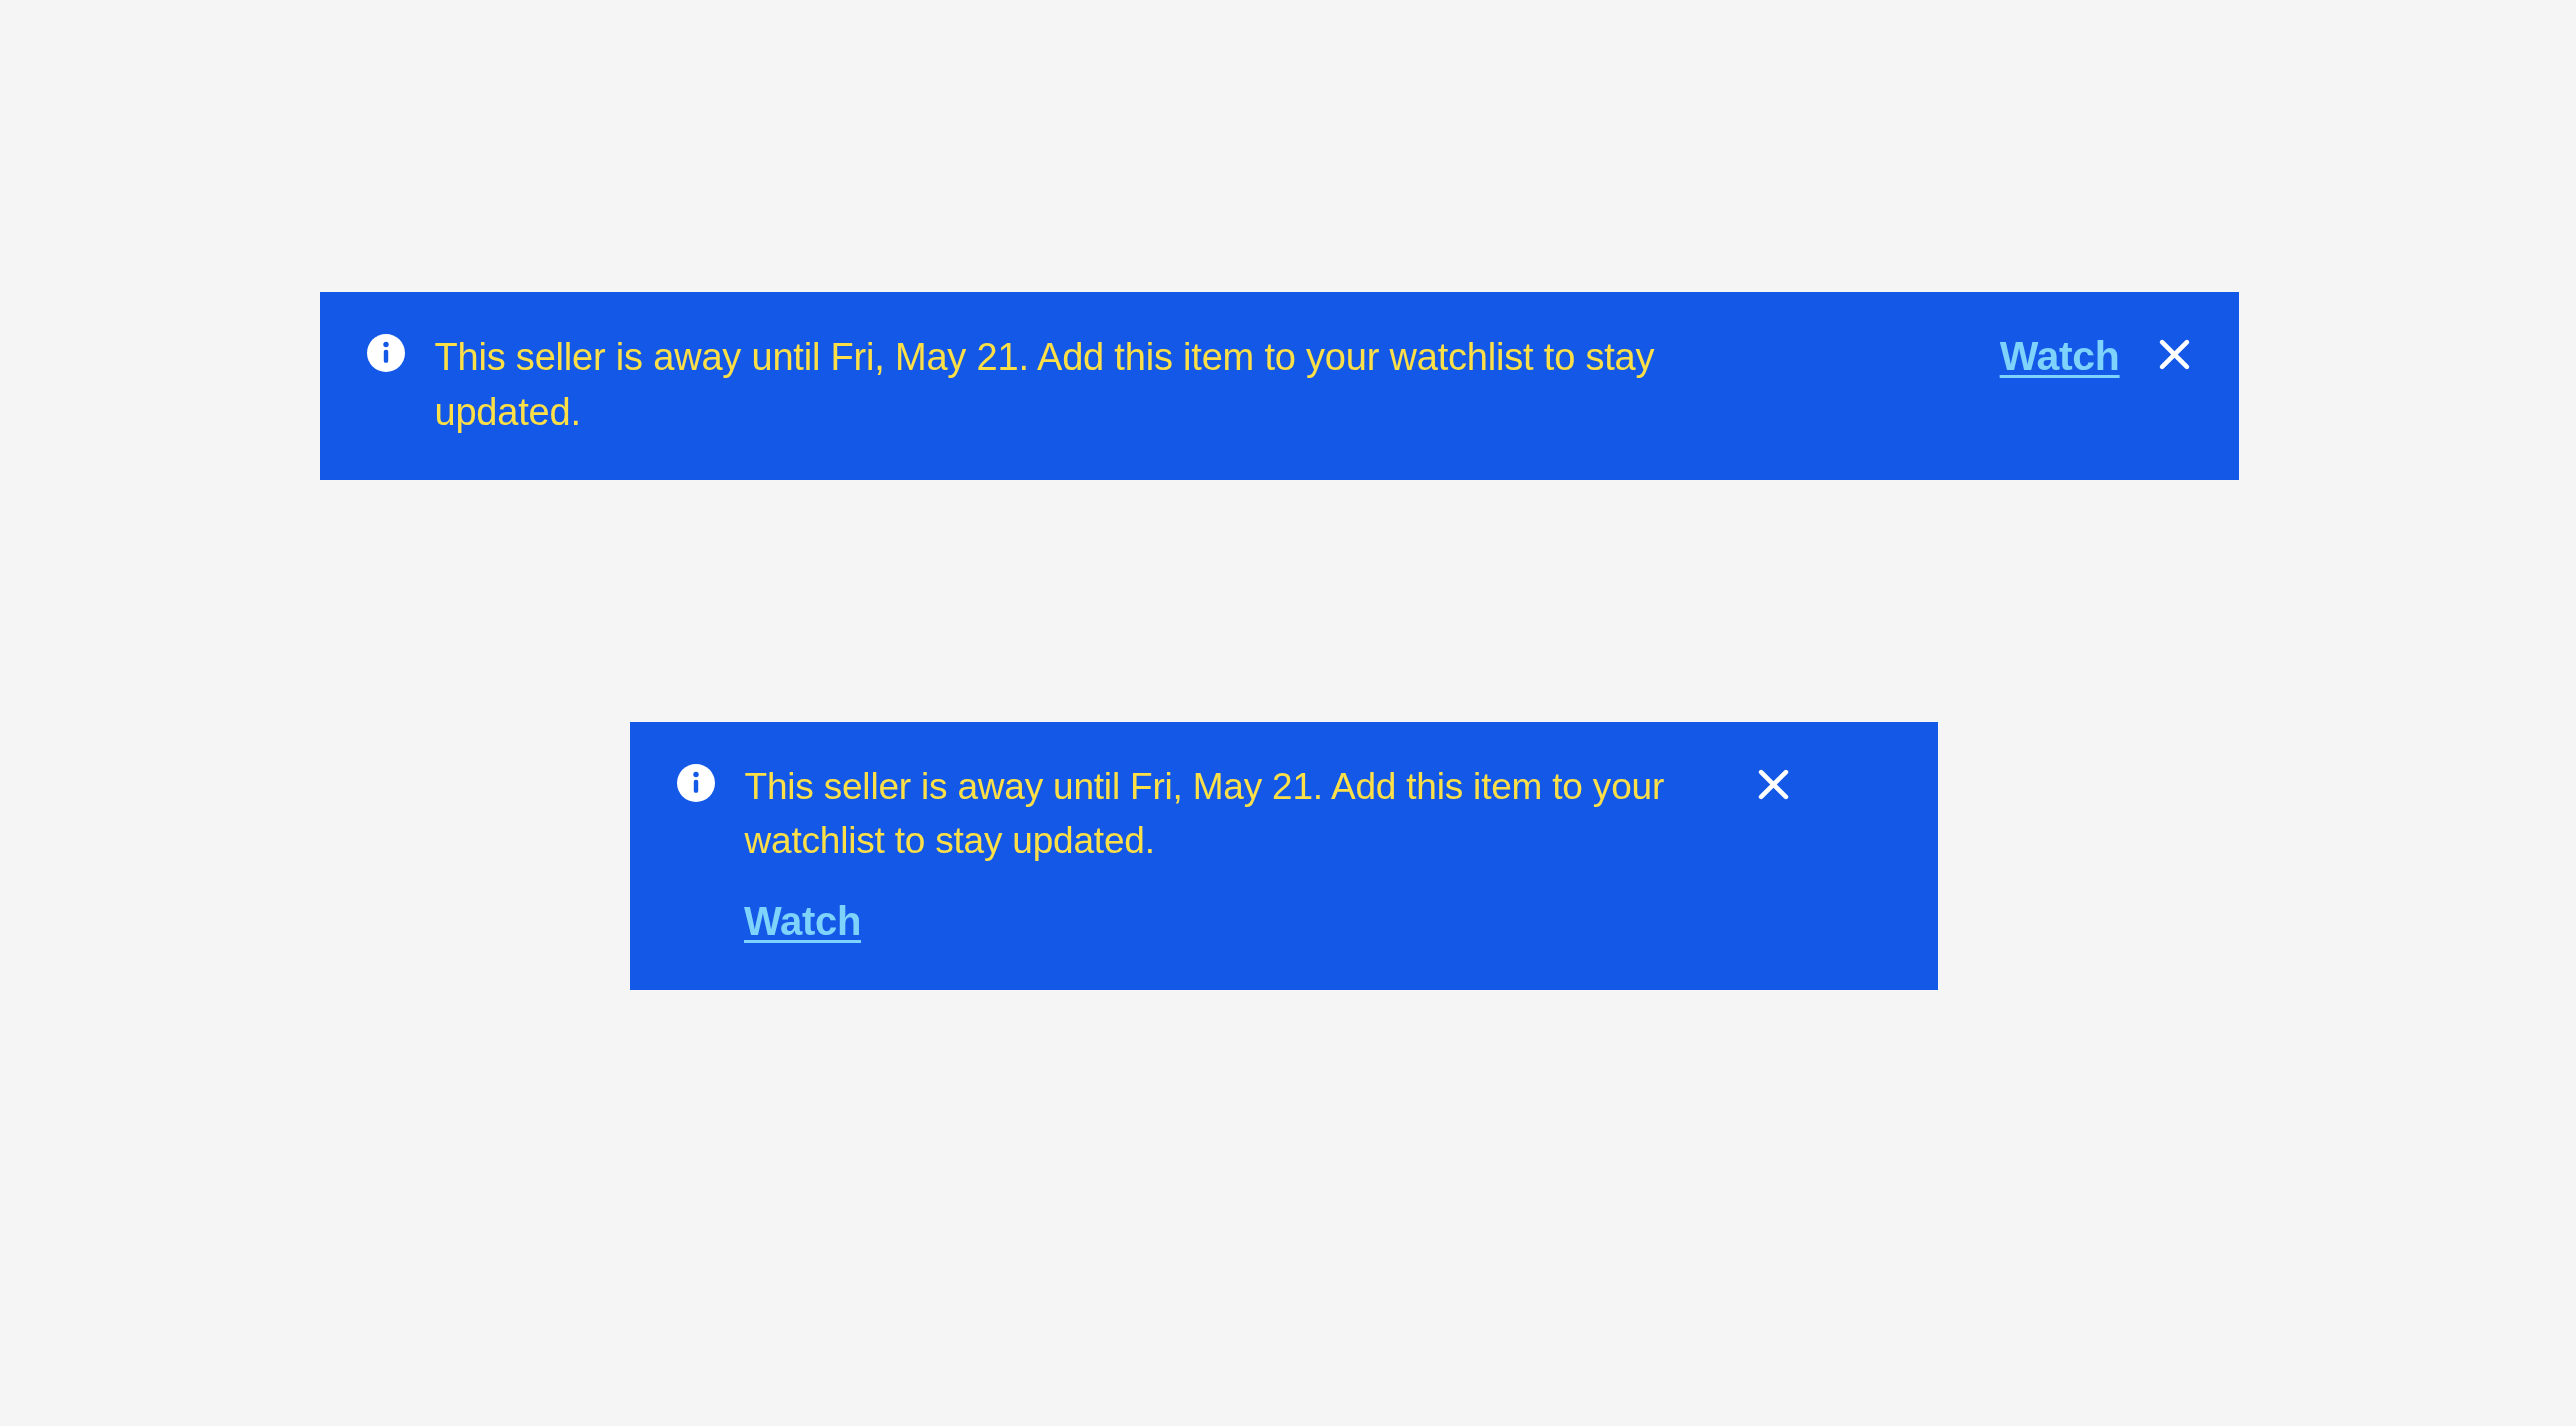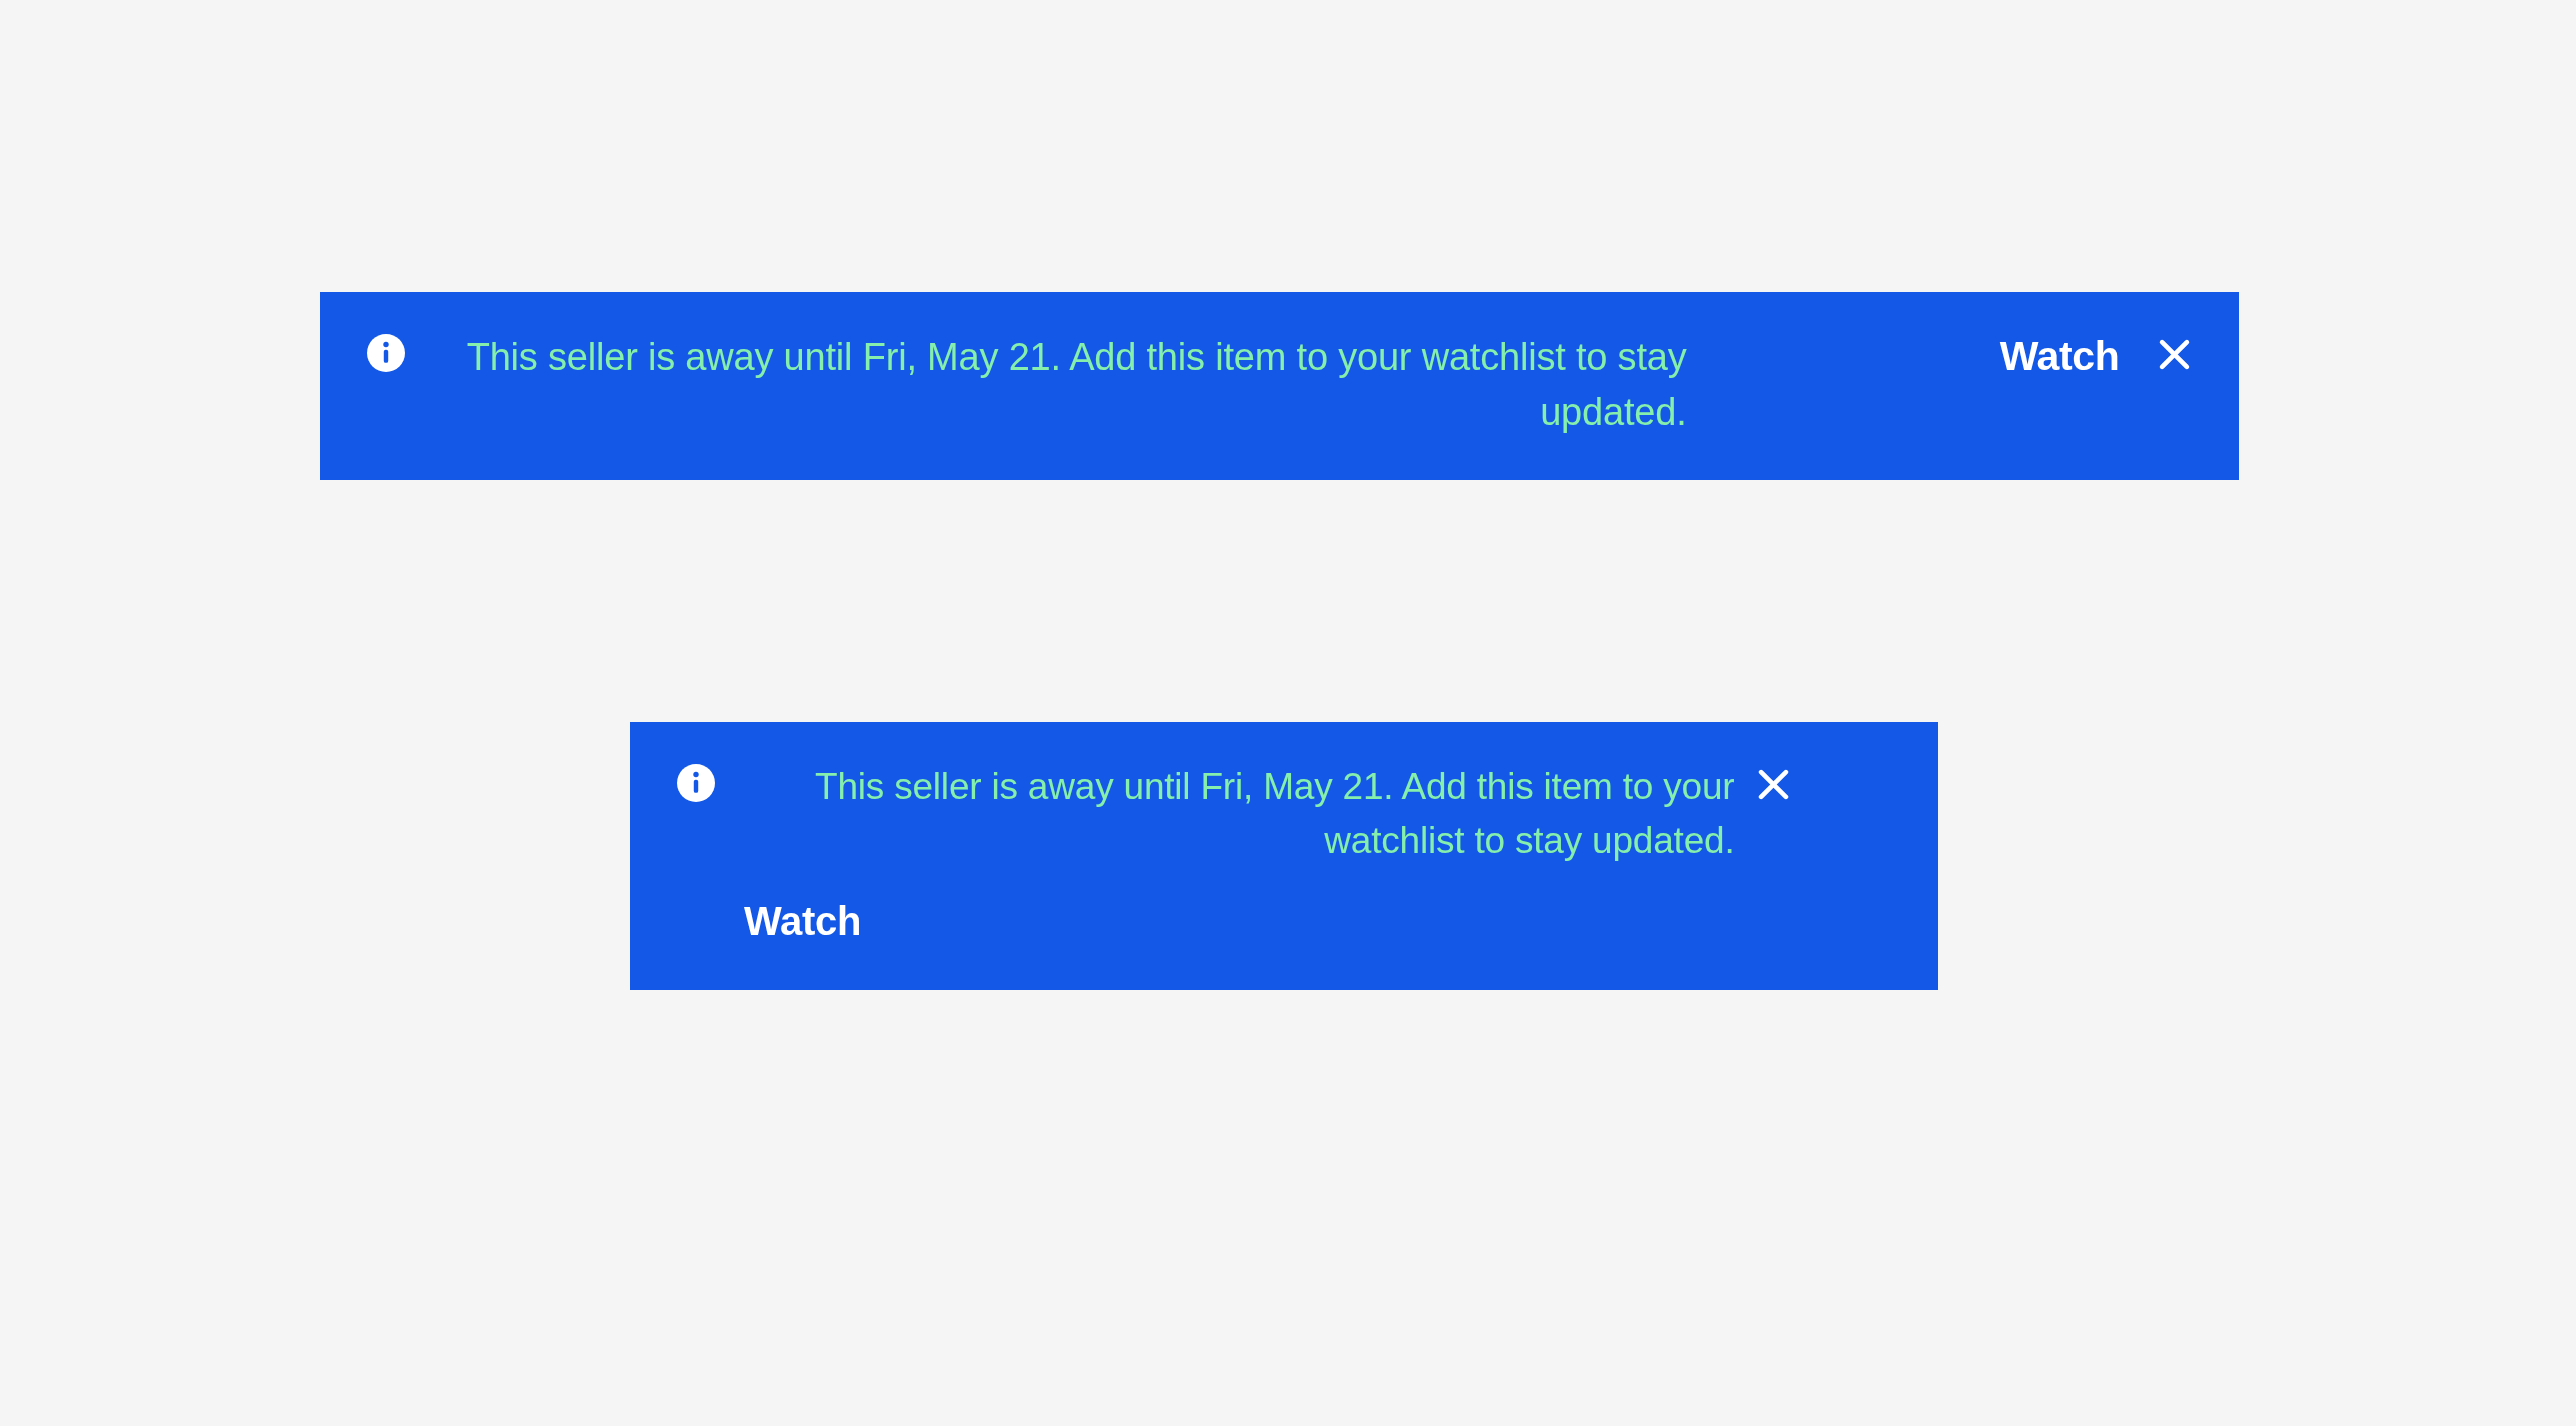--- a/index.html
+++ b/index.html
@@ -64,38 +64,38 @@
     .info-icon svg {
       width: 100%;
       height: 100%;
       display: block;
     }
 
     .notice-text {
       flex: 1;
       font-size: 38px;
       line-height: 1.45;
-      color: #86efac;
+      color: #fde047;
       letter-spacing: -0.2px;
       padding-right: 16px;
-      text-align: right;
     }
 
     .notice-wide .notice-text {
       max-width: 1268px;
     }
 
     .notice-narrow .notice-text {
       max-width: 1006px;
       font-size: 37px;
     }
 
     .action-link {
-      color: #ffffff;
+      color: #7dd3fc;
       font-weight: 700;
+      text-decoration: underline;
       text-underline-offset: 5.4px;
       text-decoration-thickness: 2.7px;
       cursor: pointer;
       flex-shrink: 0;
       letter-spacing: -0.3px;
     }
 
     .notice-wide .action-link {
       font-size: 41px;
       margin-left: auto;

